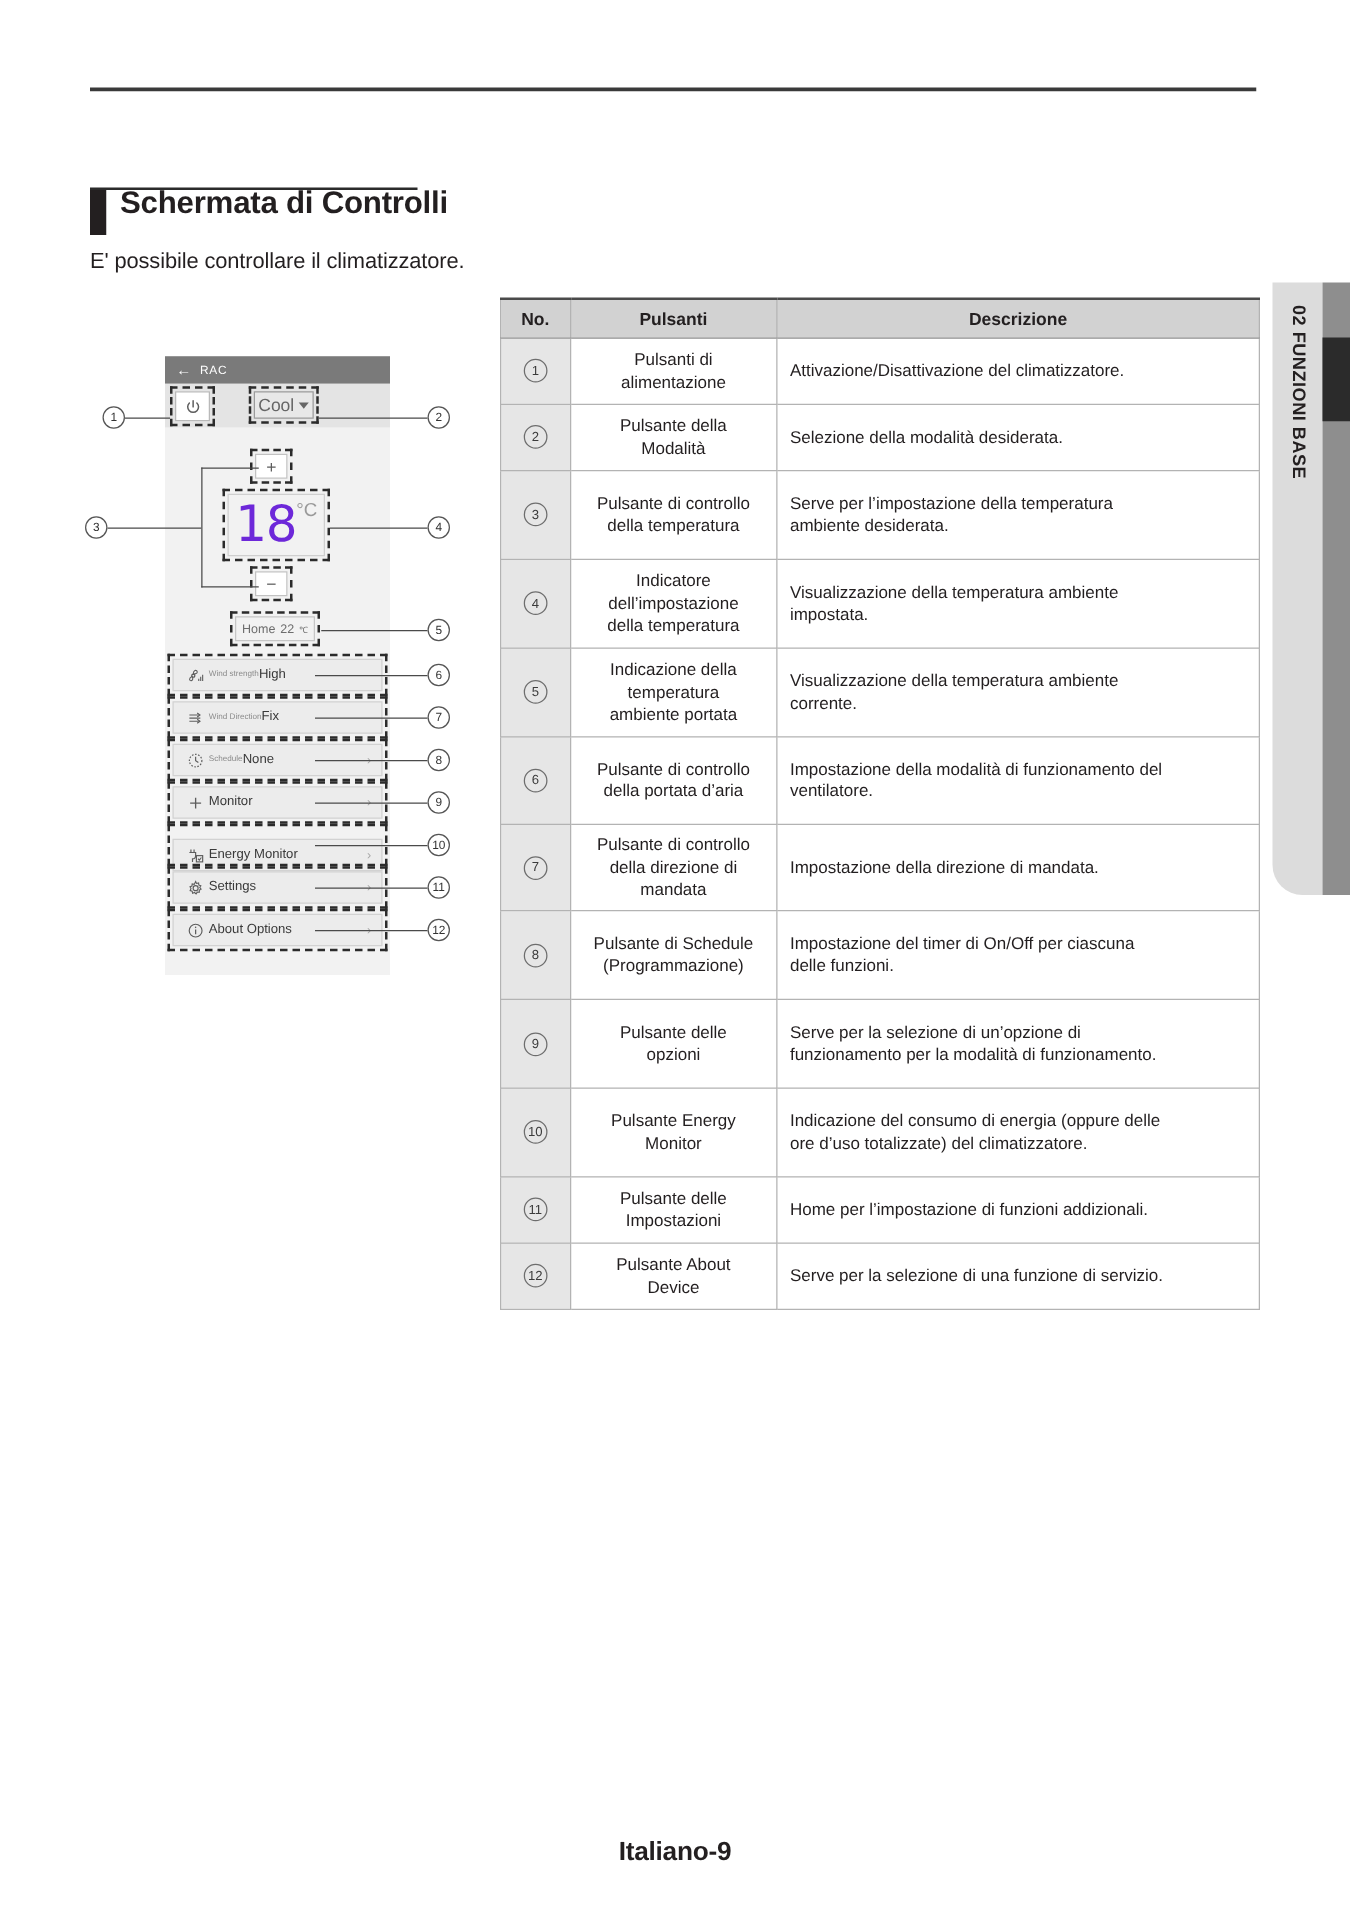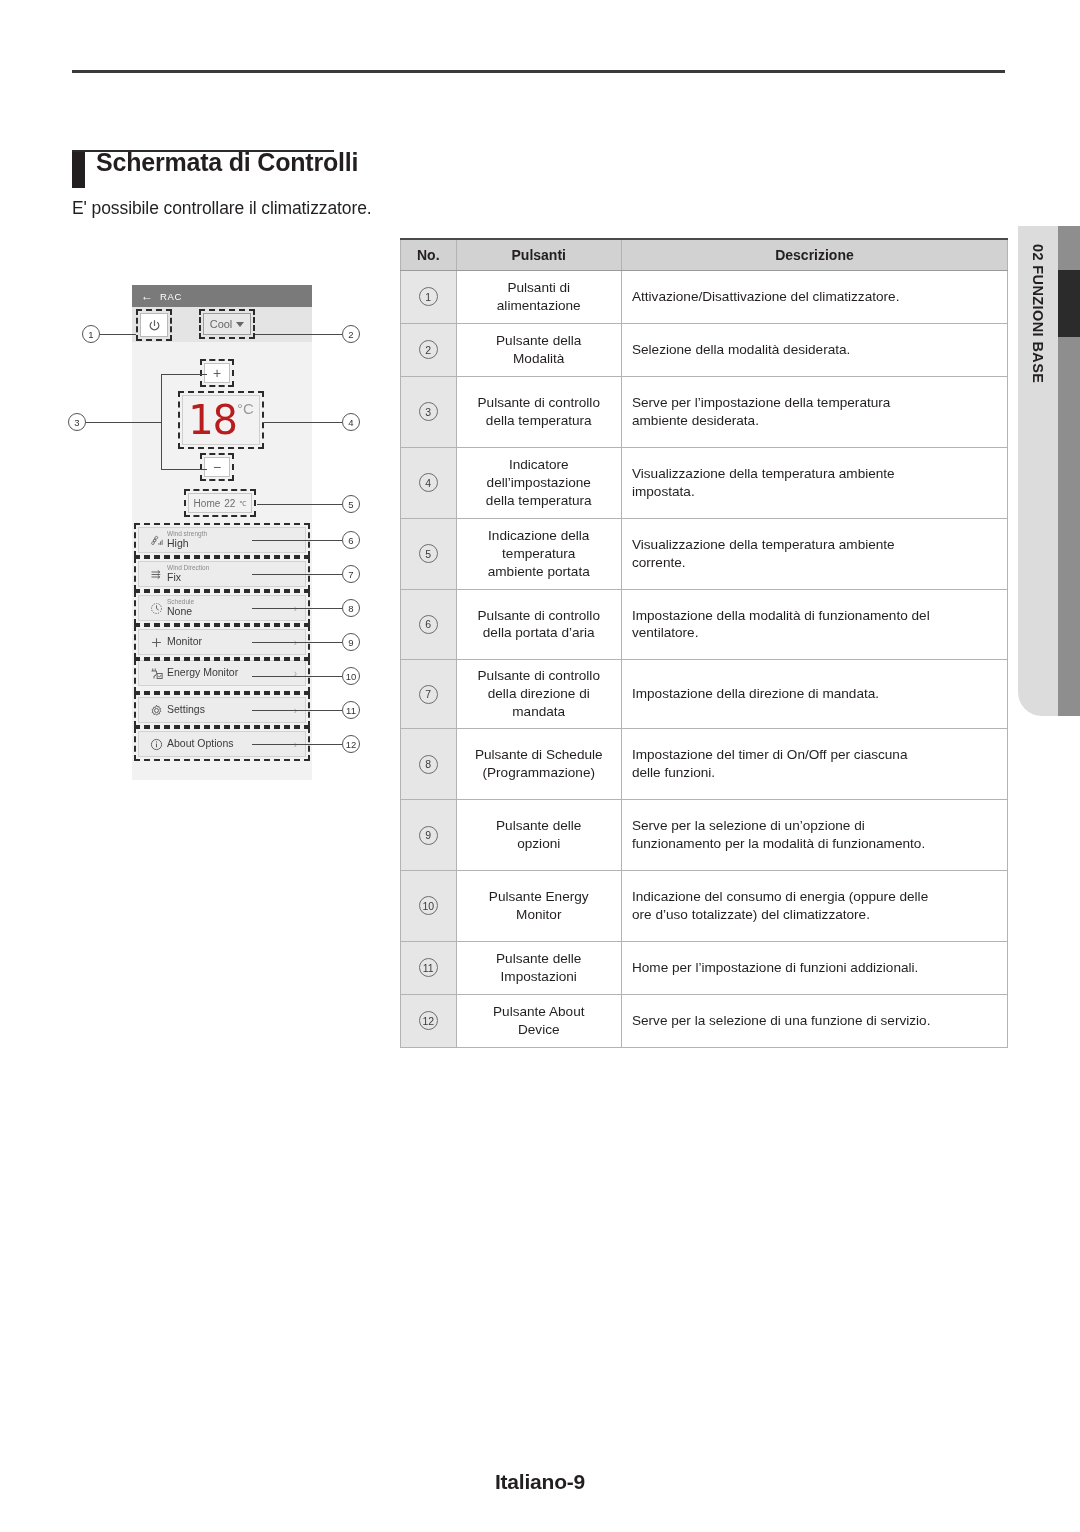--- a/index.html
+++ b/index.html
@@ -139,21 +139,21 @@
   }
   .btn-mode {
     position: absolute;
     left: 71px; top: 28px;
     width: 48px; height: 22px;
     background: #e8e8e8;
     border: 1px solid #9b9b9b;
     box-sizing: border-box;
     display: flex; align-items: center; justify-content: center;
     gap: 4px;
-    font-size: 11px;
+    font-size: 14px;
     color: #666666;
   }
   .caret-down {
     width: 0; height: 0;
     border-left: 4px solid transparent;
     border-right: 4px solid transparent;
     border-top: 5px solid #666666;
   }
 
   .btn-plus, .btn-minus {
@@ -173,21 +173,21 @@
     position: absolute;
     left: 50px; top: 110px;
     width: 78px; height: 50px;
     background: #f2f2f2;
     border: 1px solid #cfcfcf;
     box-sizing: border-box;
     display: flex; align-items: center; justify-content: center;
   }
   .temp-num {
     font-size: 40px;
-    color: #b91c1c;
+    color: #6d28d9;
     font-family: "DejaVu Sans", sans-serif;
     line-height: 1;
     letter-spacing: -1px;
   }
   .temp-unit {
     font-size: 15px;
     color: #9a9a9a;
     align-self: flex-start;
     margin-top: 4px;
   }
@@ -212,21 +212,21 @@
     width: 168px;
     height: 26px;
     background: #ececec;
     border: 1px solid #d2d2d2;
     box-sizing: border-box;
     display: flex;
     align-items: center;
     padding-left: 6px;
   }
   .menu-row .mi { width: 22px; display:flex; align-items:center; justify-content:center; }
-  .menu-row .mtext { display: flex; flex-direction: column; justify-content: center; line-height: 1.05; }
+  .menu-row .mtext { display: flex; flex-direction: row; justify-content: center; line-height: 1.05; align-items: center; }
   .menu-row .mlabel { font-size: 6.5px; color: #8b8b8b; }
   .menu-row .mvalue { font-size: 10.5px; color: #3a3a3a; }
   .menu-row .msingle { font-size: 10.5px; color: #3a3a3a; }
   .menu-row .chev {
     position: absolute; right: 8px;
     font-size: 10px; color: #a8a8a8;
   }
 
   
   .callout {
@@ -466,21 +466,21 @@
         <svg width="15" height="15" viewBox="0 0 24 24">
           <path d="M12 5 L12 19 M5 12 L19 12" stroke="#5d5d5d" stroke-width="1.7" fill="none"></path>
         </svg>
       </span>
       <span class="mtext">
         <span class="msingle">Monitor</span>
       </span>
       <span class="chev">›</span>
     </div>
 
-    <div class="menu-row" style="top:375px">
+    <div class="menu-row" style="top:386px">
       <span class="mi">
         <svg width="15" height="15" viewBox="0 0 24 24">
           <path d="M6 4 L6 8 M10 4 L10 8" stroke="#5d5d5d" stroke-width="1.5" fill="none"></path>
           <path d="M4 8 L12 8 L12 12 A4 4 0 0 1 8 16 L8 20" stroke="#5d5d5d" stroke-width="1.5" fill="none"></path>
           <rect x="13" y="12" width="8" height="8" fill="none" stroke="#5d5d5d" stroke-width="1.5"></rect>
           <path d="M15 16 L16.8 17.8 L19.4 14.4" stroke="#5d5d5d" stroke-width="1.4" fill="none"></path>
         </svg>
       </span>
       <span class="mtext">
         <span class="msingle">Energy Monitor</span>

